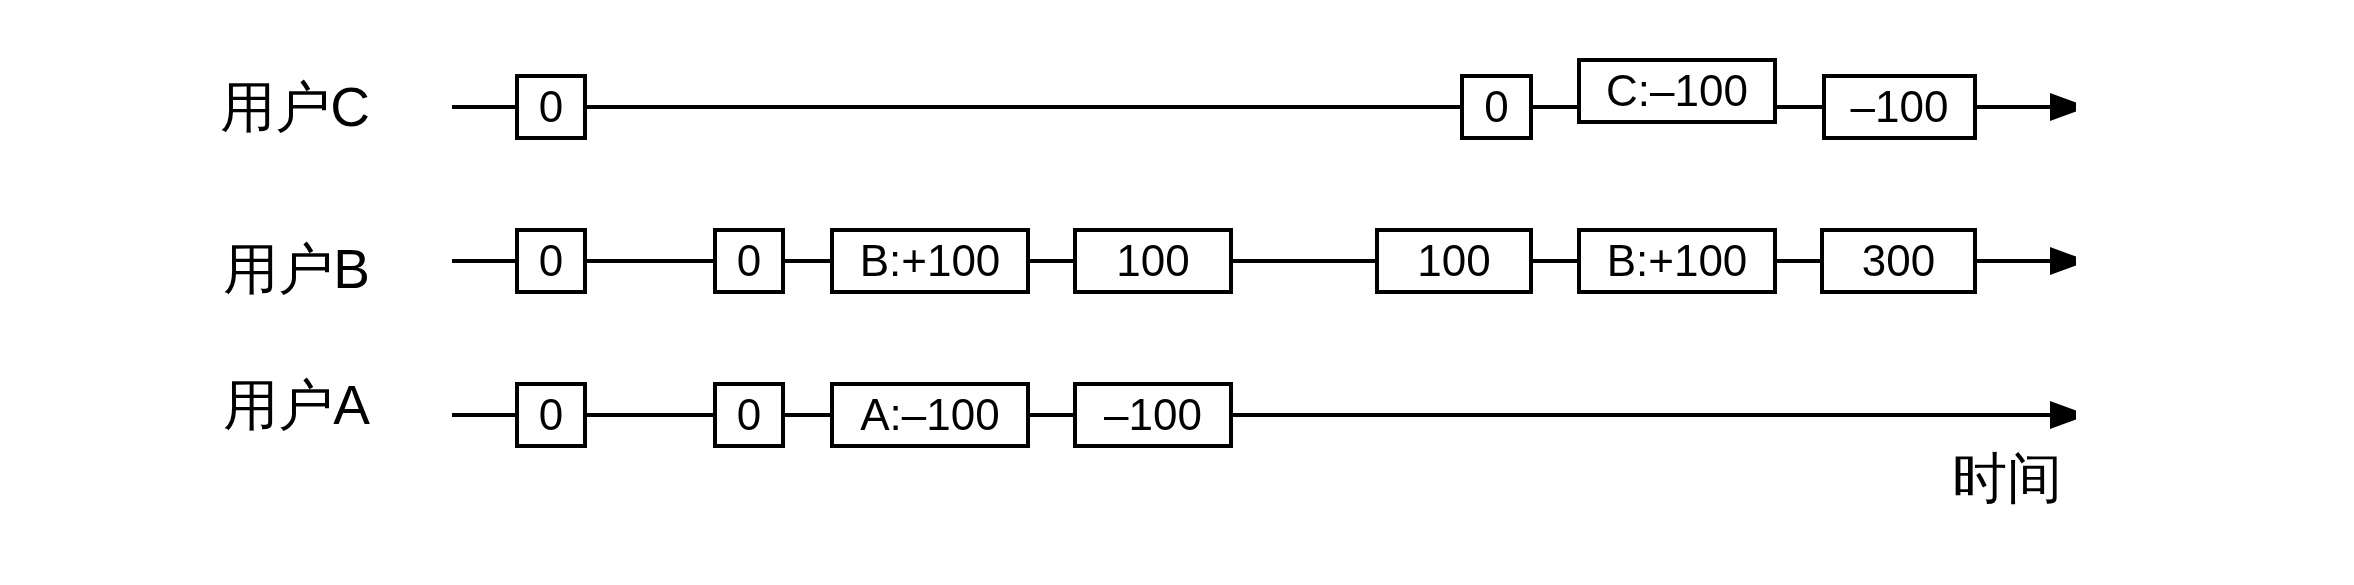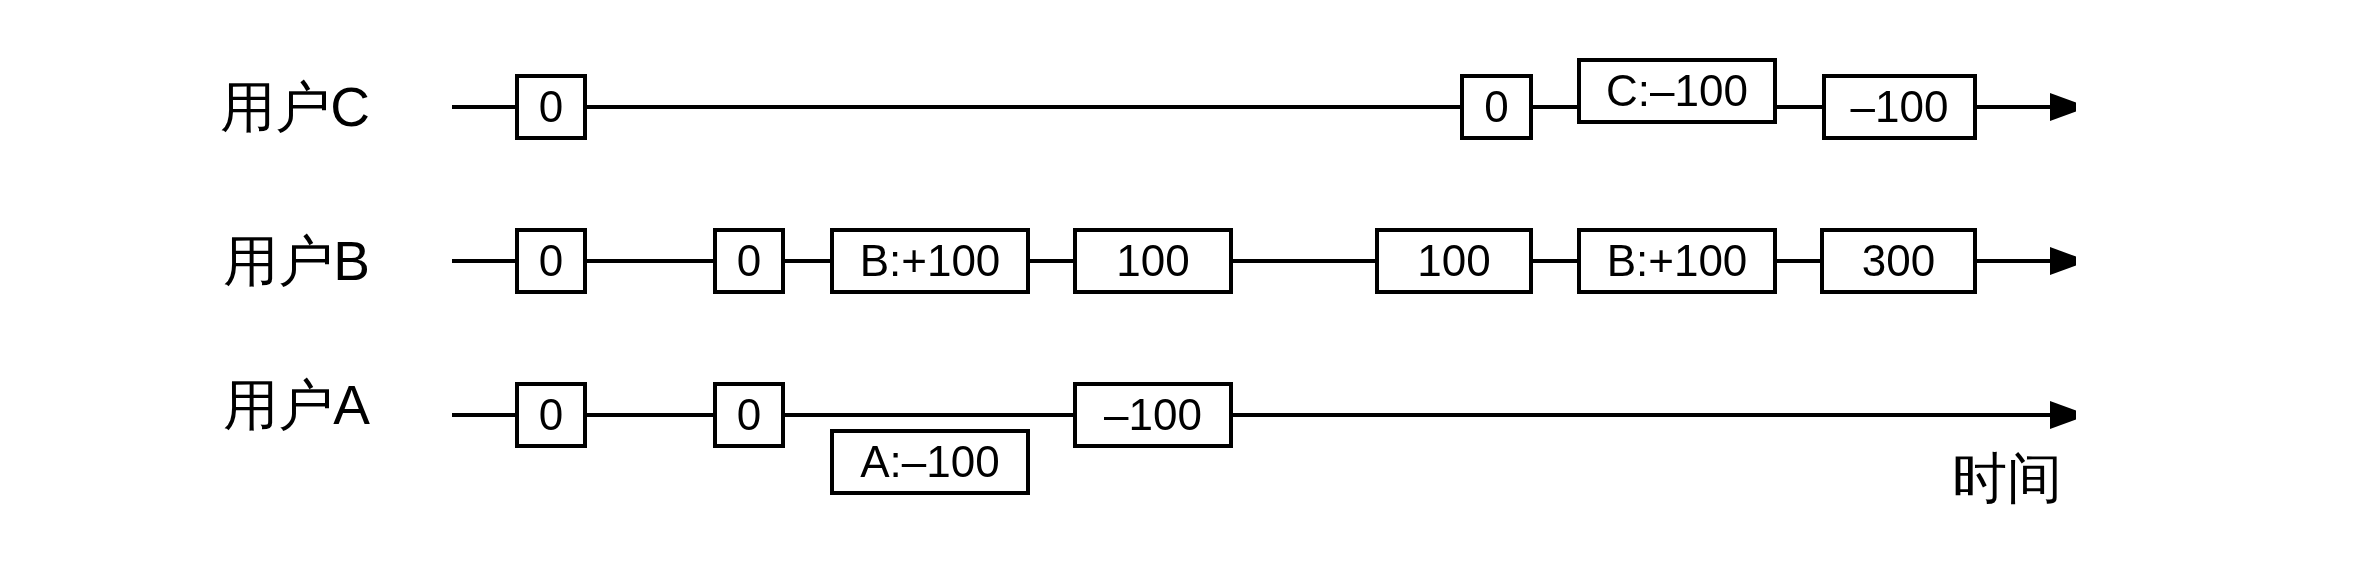--- a/index.html
+++ b/index.html
@@ -66,32 +66,32 @@
 
 <div id="canvas">
   <div id="timelines">
       <div class="row-label" style="top: 74px;">用户C</div>
       <div class="axis-line" style="left: 452px; top: 105px; width: 1610px;"></div>
       <div class="arrow-head" style="left: 2050px; top: 93px;"></div>
       <div class="node-box" style="left: 515px; top: 74px; width: 72px;">0</div>
       <div class="node-box" style="left: 1460px; top: 74px; width: 73px;">0</div>
       <div class="node-box" style="left: 1577px; top: 58px; width: 200px;">C:–100</div>
       <div class="node-box" style="left: 1822px; top: 74px; width: 155px;">–100</div>
-      <div class="row-label" style="top: 228px;">用户B</div>
+      <div class="row-label" style="top: 236px;">用户B</div>
       <div class="axis-line" style="left: 452px; top: 259px; width: 1610px;"></div>
       <div class="arrow-head" style="left: 2050px; top: 247px;"></div>
       <div class="node-box" style="left: 515px; top: 228px; width: 72px;">0</div>
       <div class="node-box" style="left: 713px; top: 228px; width: 72px;">0</div>
       <div class="node-box" style="left: 830px; top: 228px; width: 200px;">B:+100</div>
       <div class="node-box" style="left: 1073px; top: 228px; width: 160px;">100</div>
       <div class="node-box" style="left: 1375px; top: 228px; width: 158px;">100</div>
       <div class="node-box" style="left: 1577px; top: 228px; width: 200px;">B:+100</div>
       <div class="node-box" style="left: 1820px; top: 228px; width: 157px;">300</div>
       <div class="row-label" style="top: 372px;">用户A</div>
       <div class="axis-line" style="left: 452px; top: 413px; width: 1610px;"></div>
       <div class="arrow-head" style="left: 2050px; top: 401px;"></div>
       <div class="node-box" style="left: 515px; top: 382px; width: 72px;">0</div>
       <div class="node-box" style="left: 713px; top: 382px; width: 72px;">0</div>
-      <div class="node-box" style="left: 830px; top: 382px; width: 200px; margin-top: 47px;">A:–100</div>
+      <div class="node-box" style="left: 830px; top: 382px; width: 200px;">A:–100</div>
       <div class="node-box" style="left: 1073px; top: 382px; width: 160px;">–100</div>
     </div>
   <div class="axis-label" style="left: 1952px; top: 442px;">时间</div>
 </div>
 
 </body></html>

